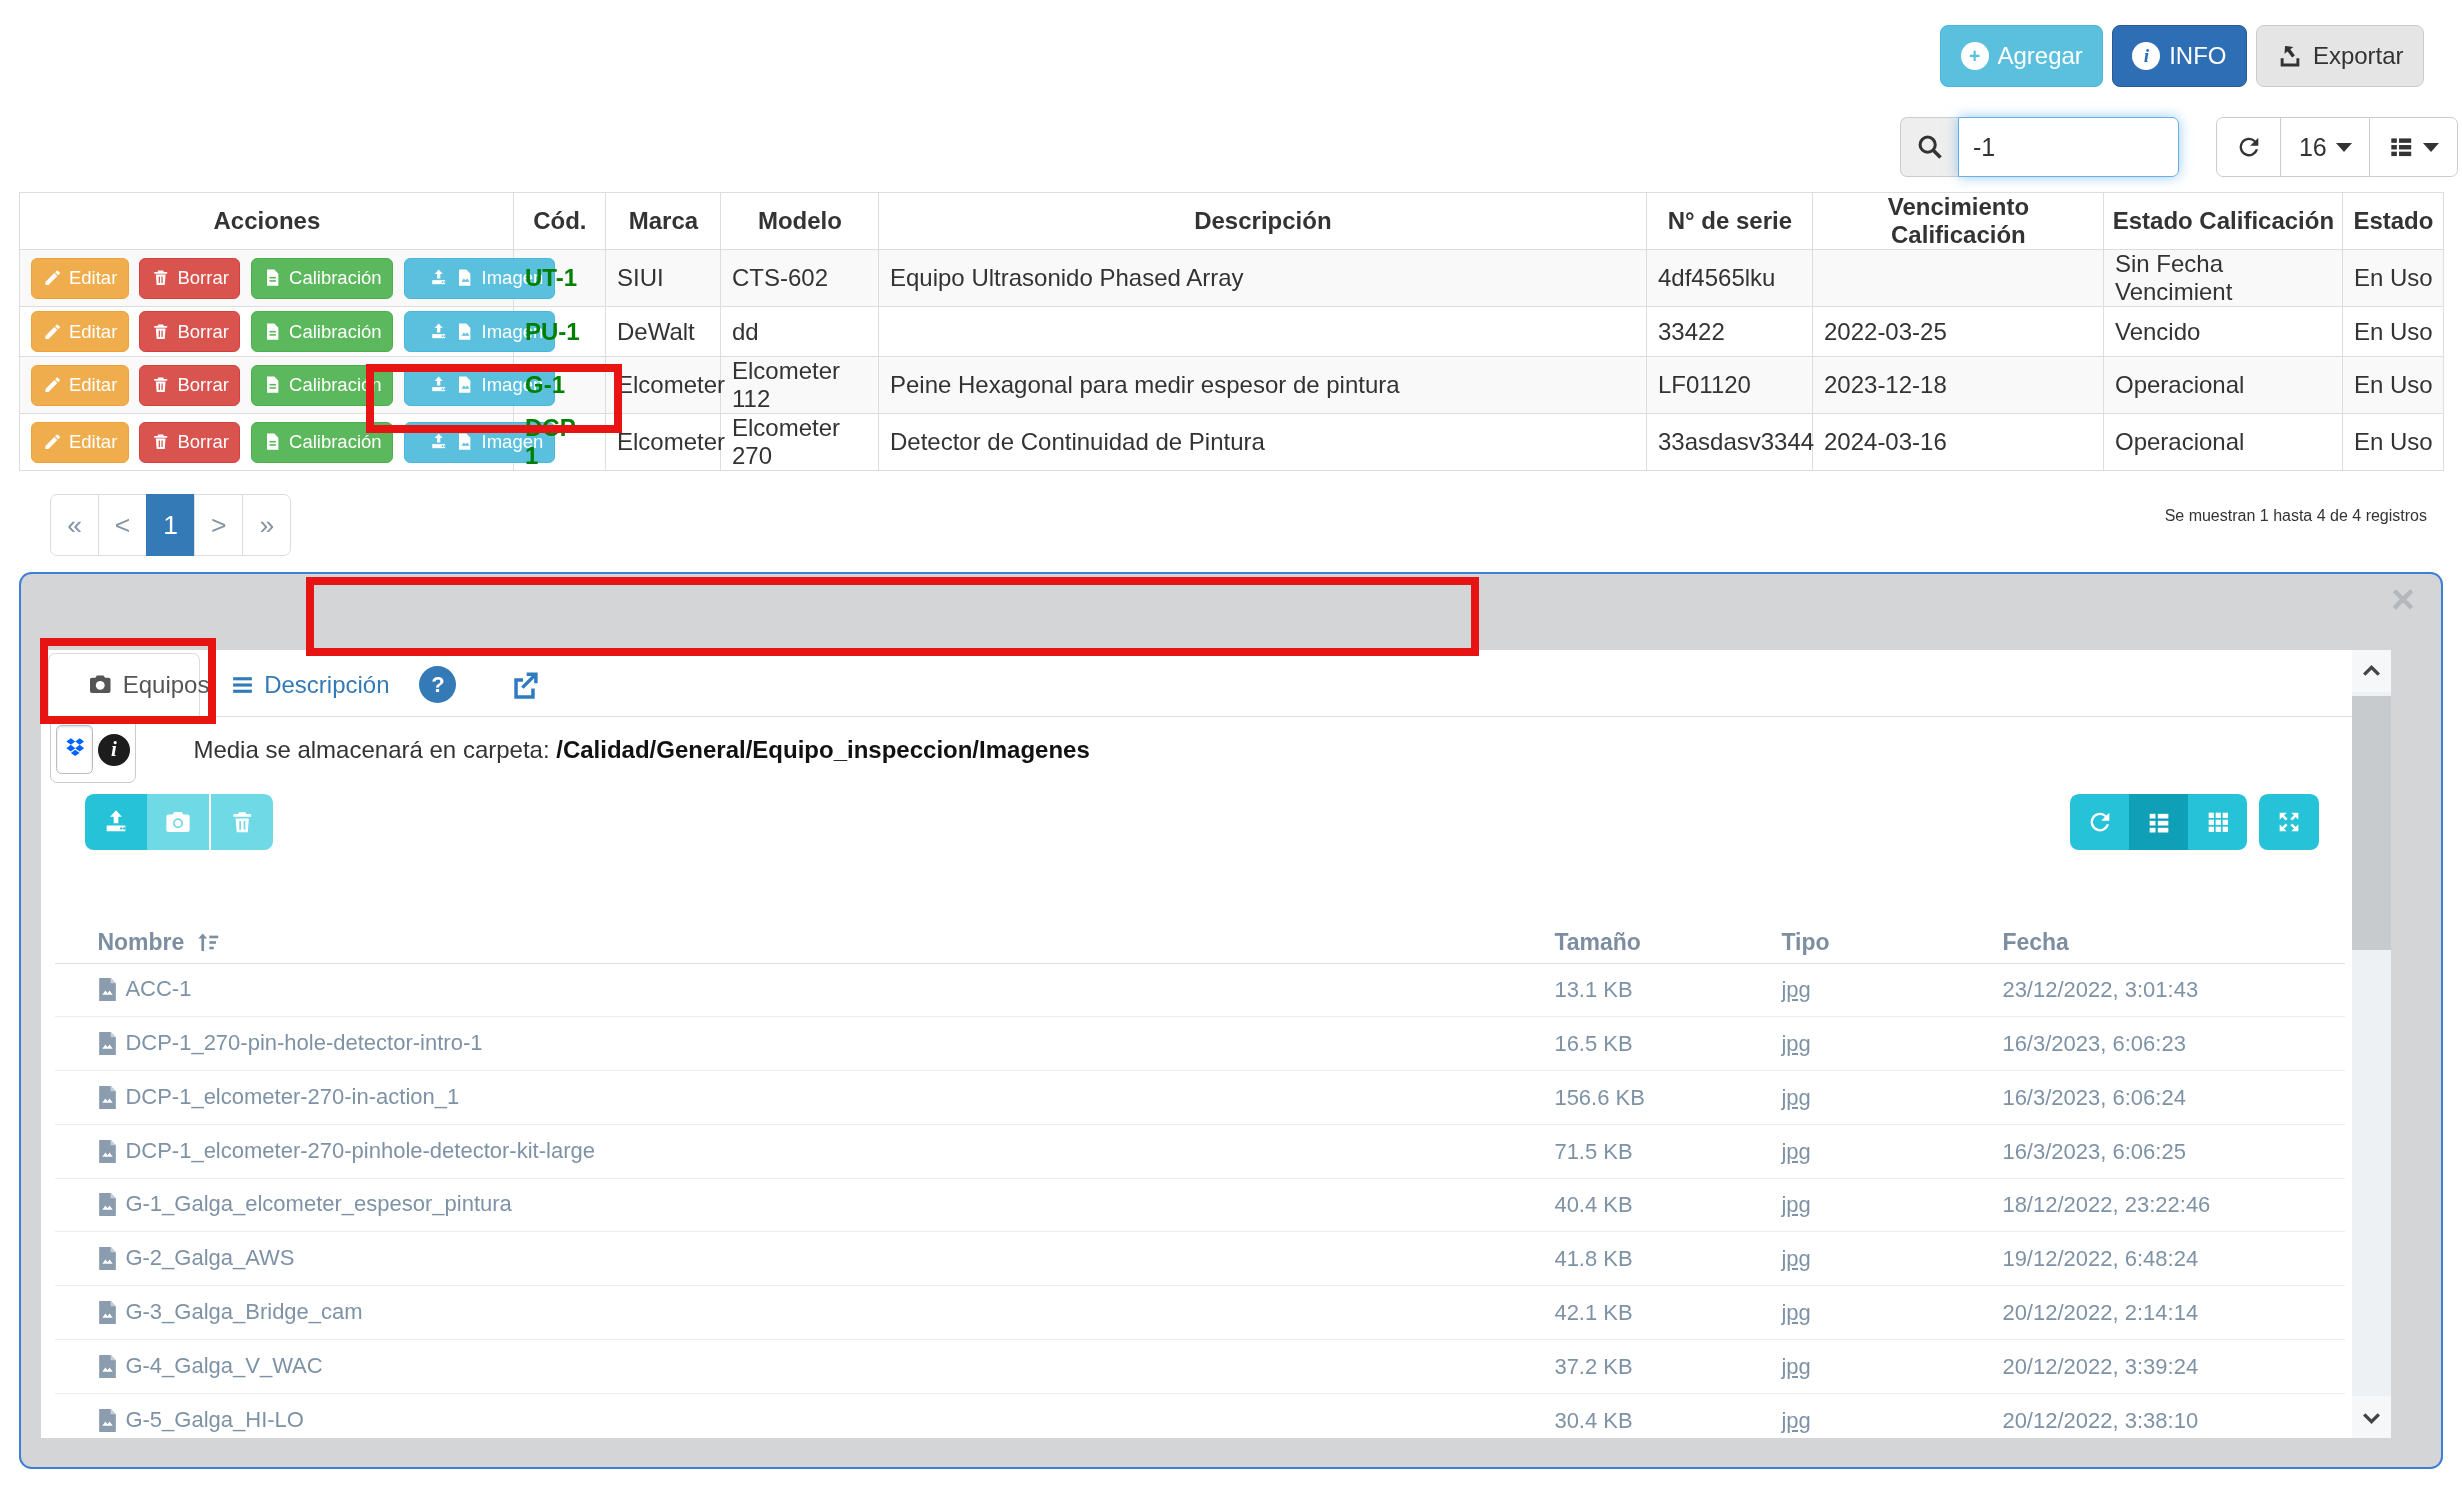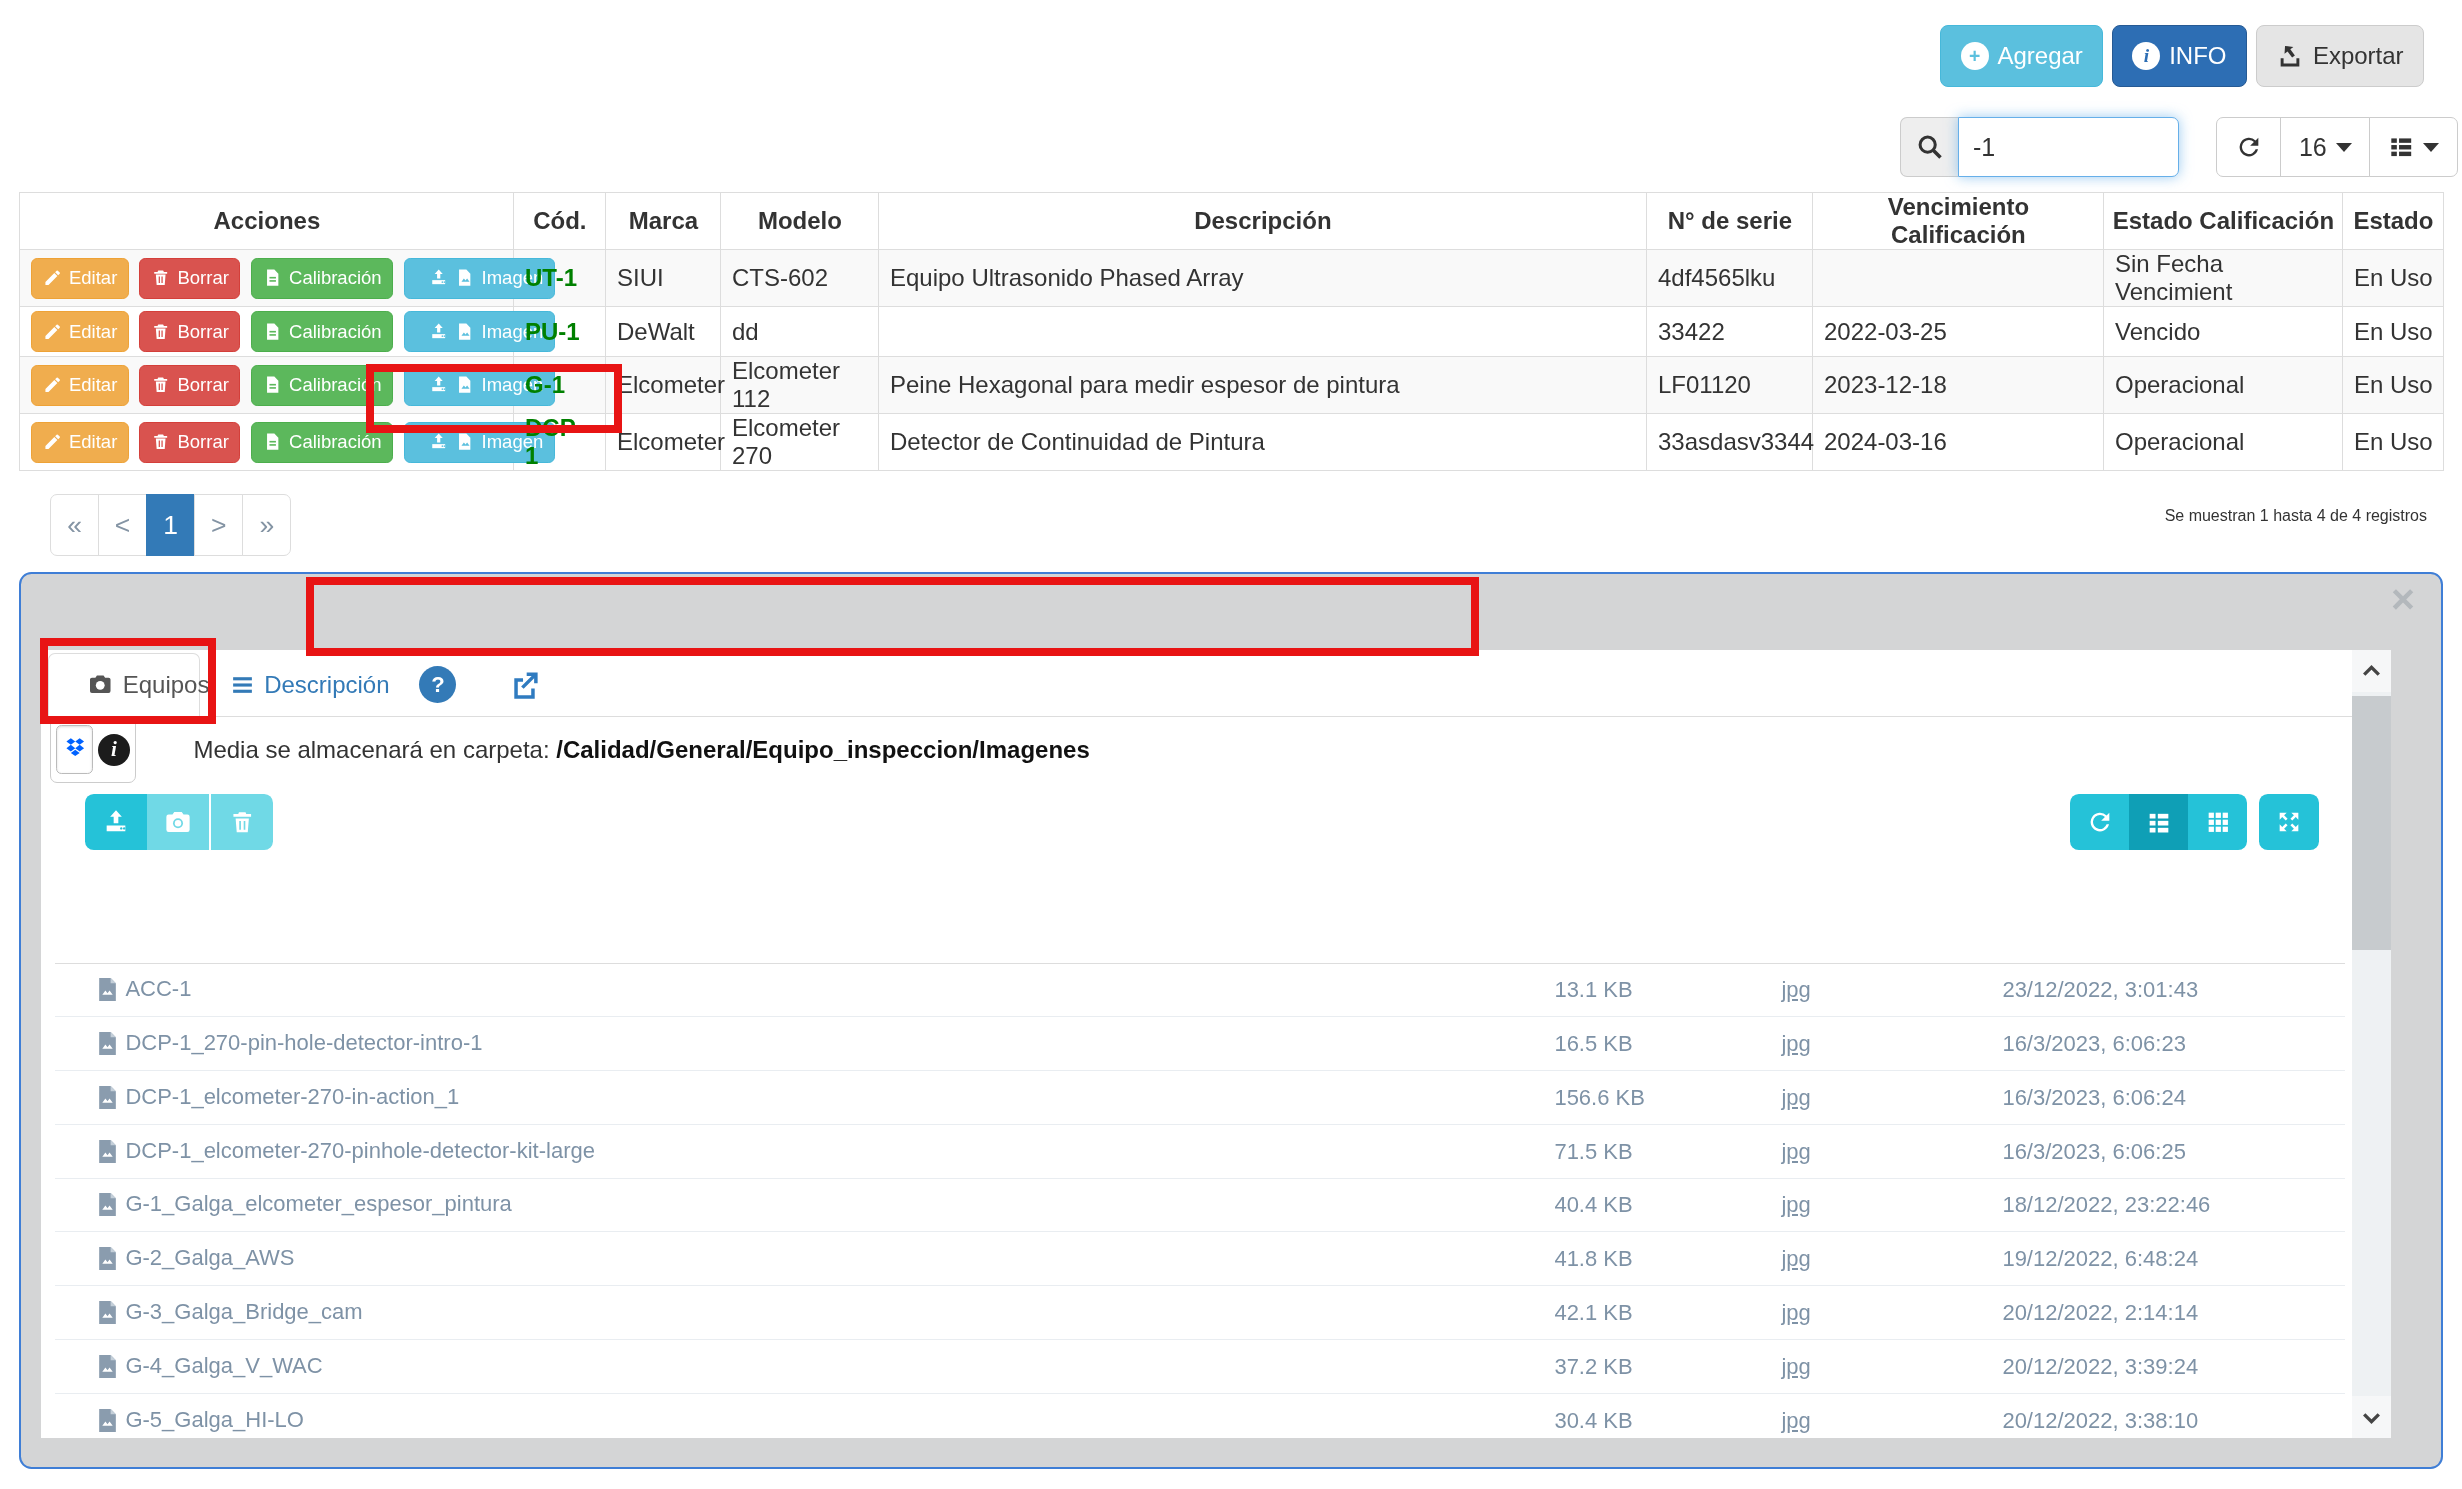--- a/index.html
+++ b/index.html
@@ -581,20 +581,34 @@
       </div>
       <div class="tb-full">
         <svg width="28" height="28" viewBox="0 0 24 24" fill="#fff">
             <path d="M4 10V4h6L7.8 6.2l3 3-1.6 1.6-3-3L4 10z"></path>
             <path d="M14 4h6v6l-2.2-2.2-3 3-1.6-1.6 3-3L14 4z"></path>
             <path d="M10 20H4v-6l2.2 2.2 3-3 1.6 1.6-3 3L10 20z"></path>
             <path d="M20 14v6h-6l2.2-2.2-3-3 1.6-1.6 3 3L20 14z"></path>
           </svg>
       </div>
 
+      <div class="ft-header">
+        <span class="hd" style="left:56px"><span>Nombre</span></span>
+        <span class="i" style="position:absolute;left:154px;top:7px">
+          <svg width="26.5" height="26.5" viewBox="0 0 24 24" fill="#7c8ea0">
+              <path d="M7 4l4 4.5H8.2V20H5.8V8.5H3z"></path>
+              <rect x="13" y="6" width="8" height="2.4"></rect>
+              <rect x="13" y="11" width="6" height="2.4"></rect>
+              <rect x="13" y="16" width="4" height="2.4"></rect>
+            </svg>
+        </span>
+        <span class="hd" style="left:1513px">Tamaño</span>
+        <span class="hd" style="left:1740px">Tipo</span>
+        <span class="hd" style="left:1961px">Fecha</span>
+      </div>
       <div class="ft-hline"></div>
 
       <div class="ft-row" style="top:313px">
         <span class="ft-name">
             <span class="i">
               <svg width="21" height="25" viewBox="0 0 20 24">
                 <path d="M2 1h11l5 5v17H2z" fill="#8a9cae"></path>
                 <path d="M13 1l5 5h-5z" fill="#c4cfd9"></path>
                 <path d="M5 17l3-4 2 2.5L12 13l3 4z" fill="#fff"></path>
               </svg>

